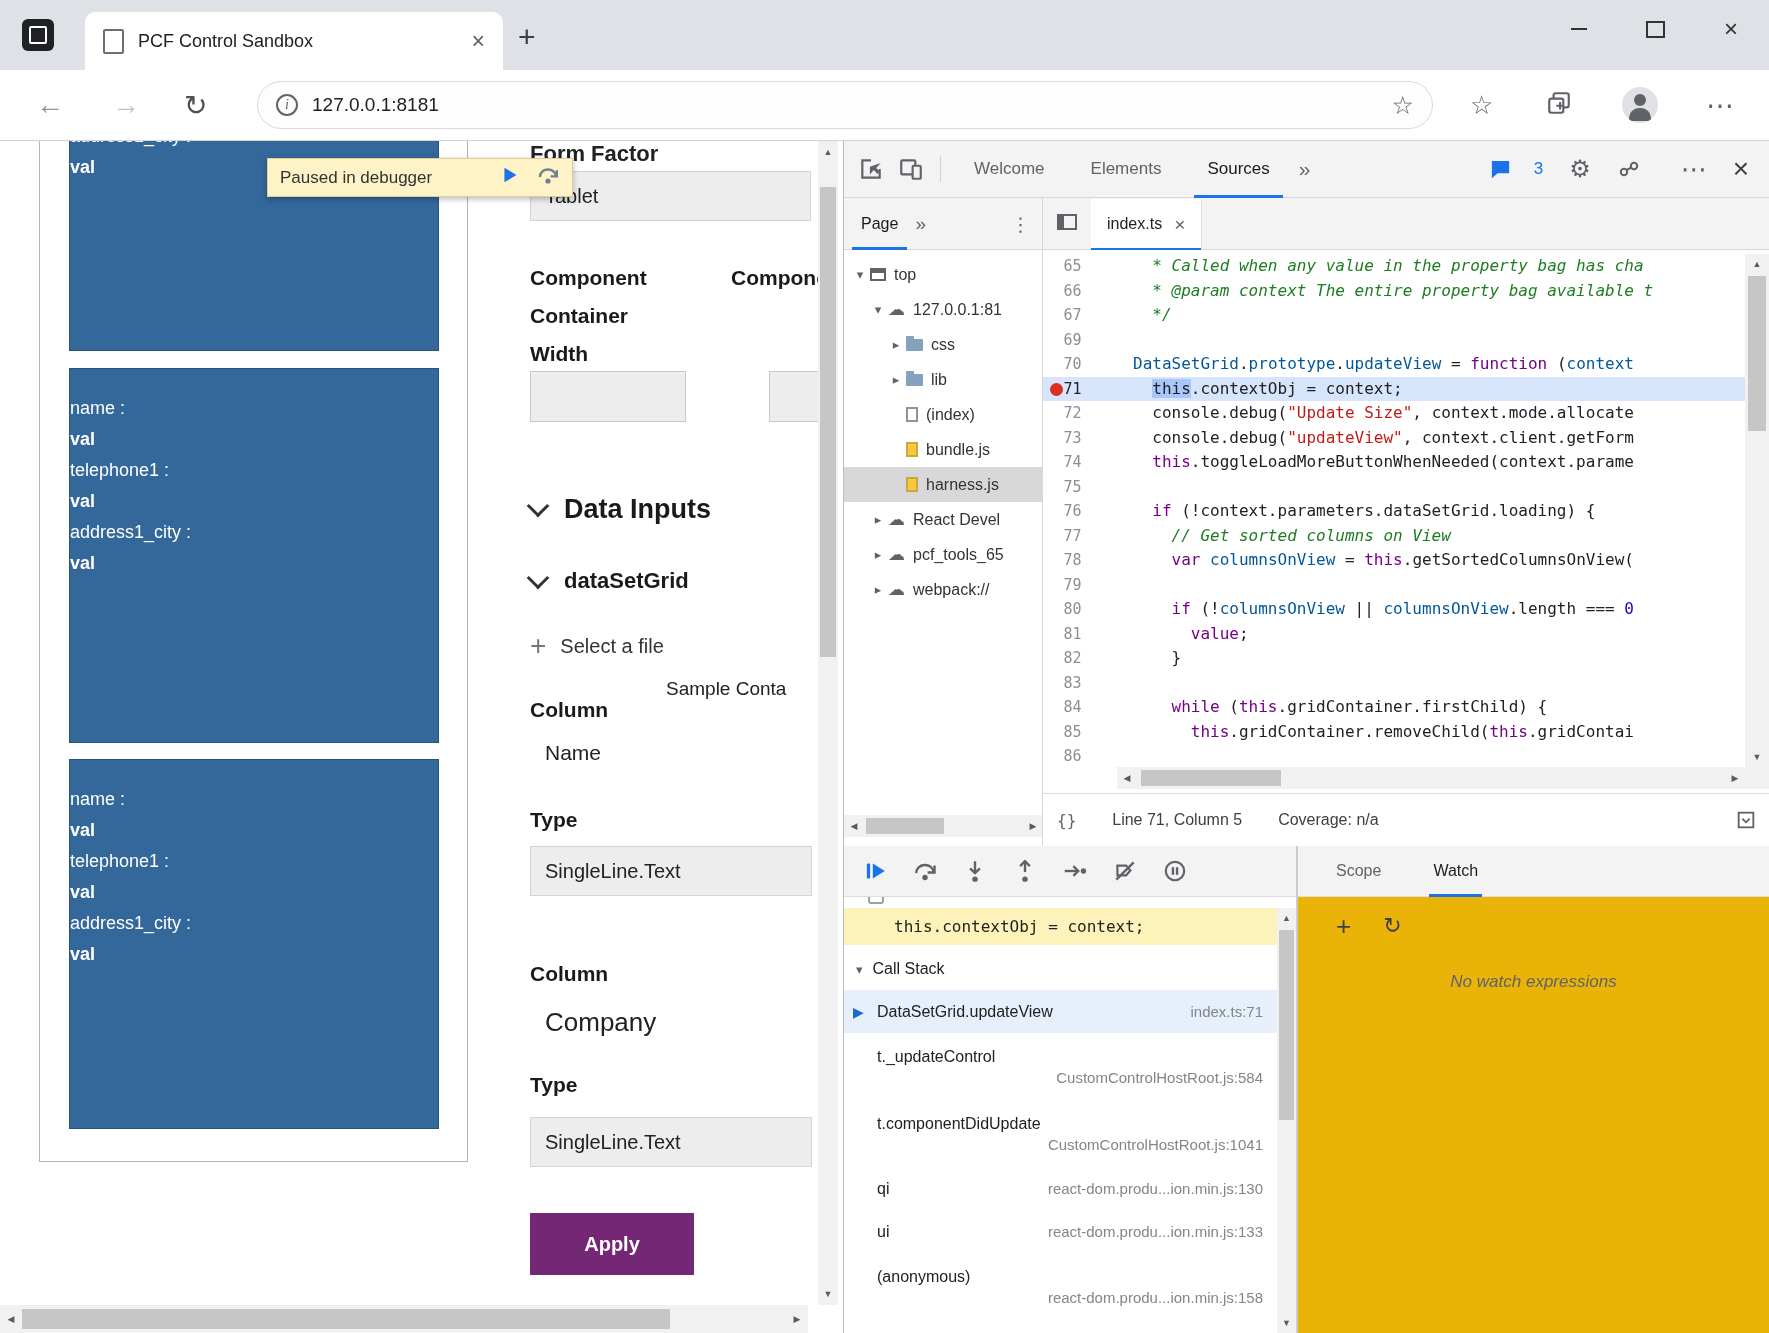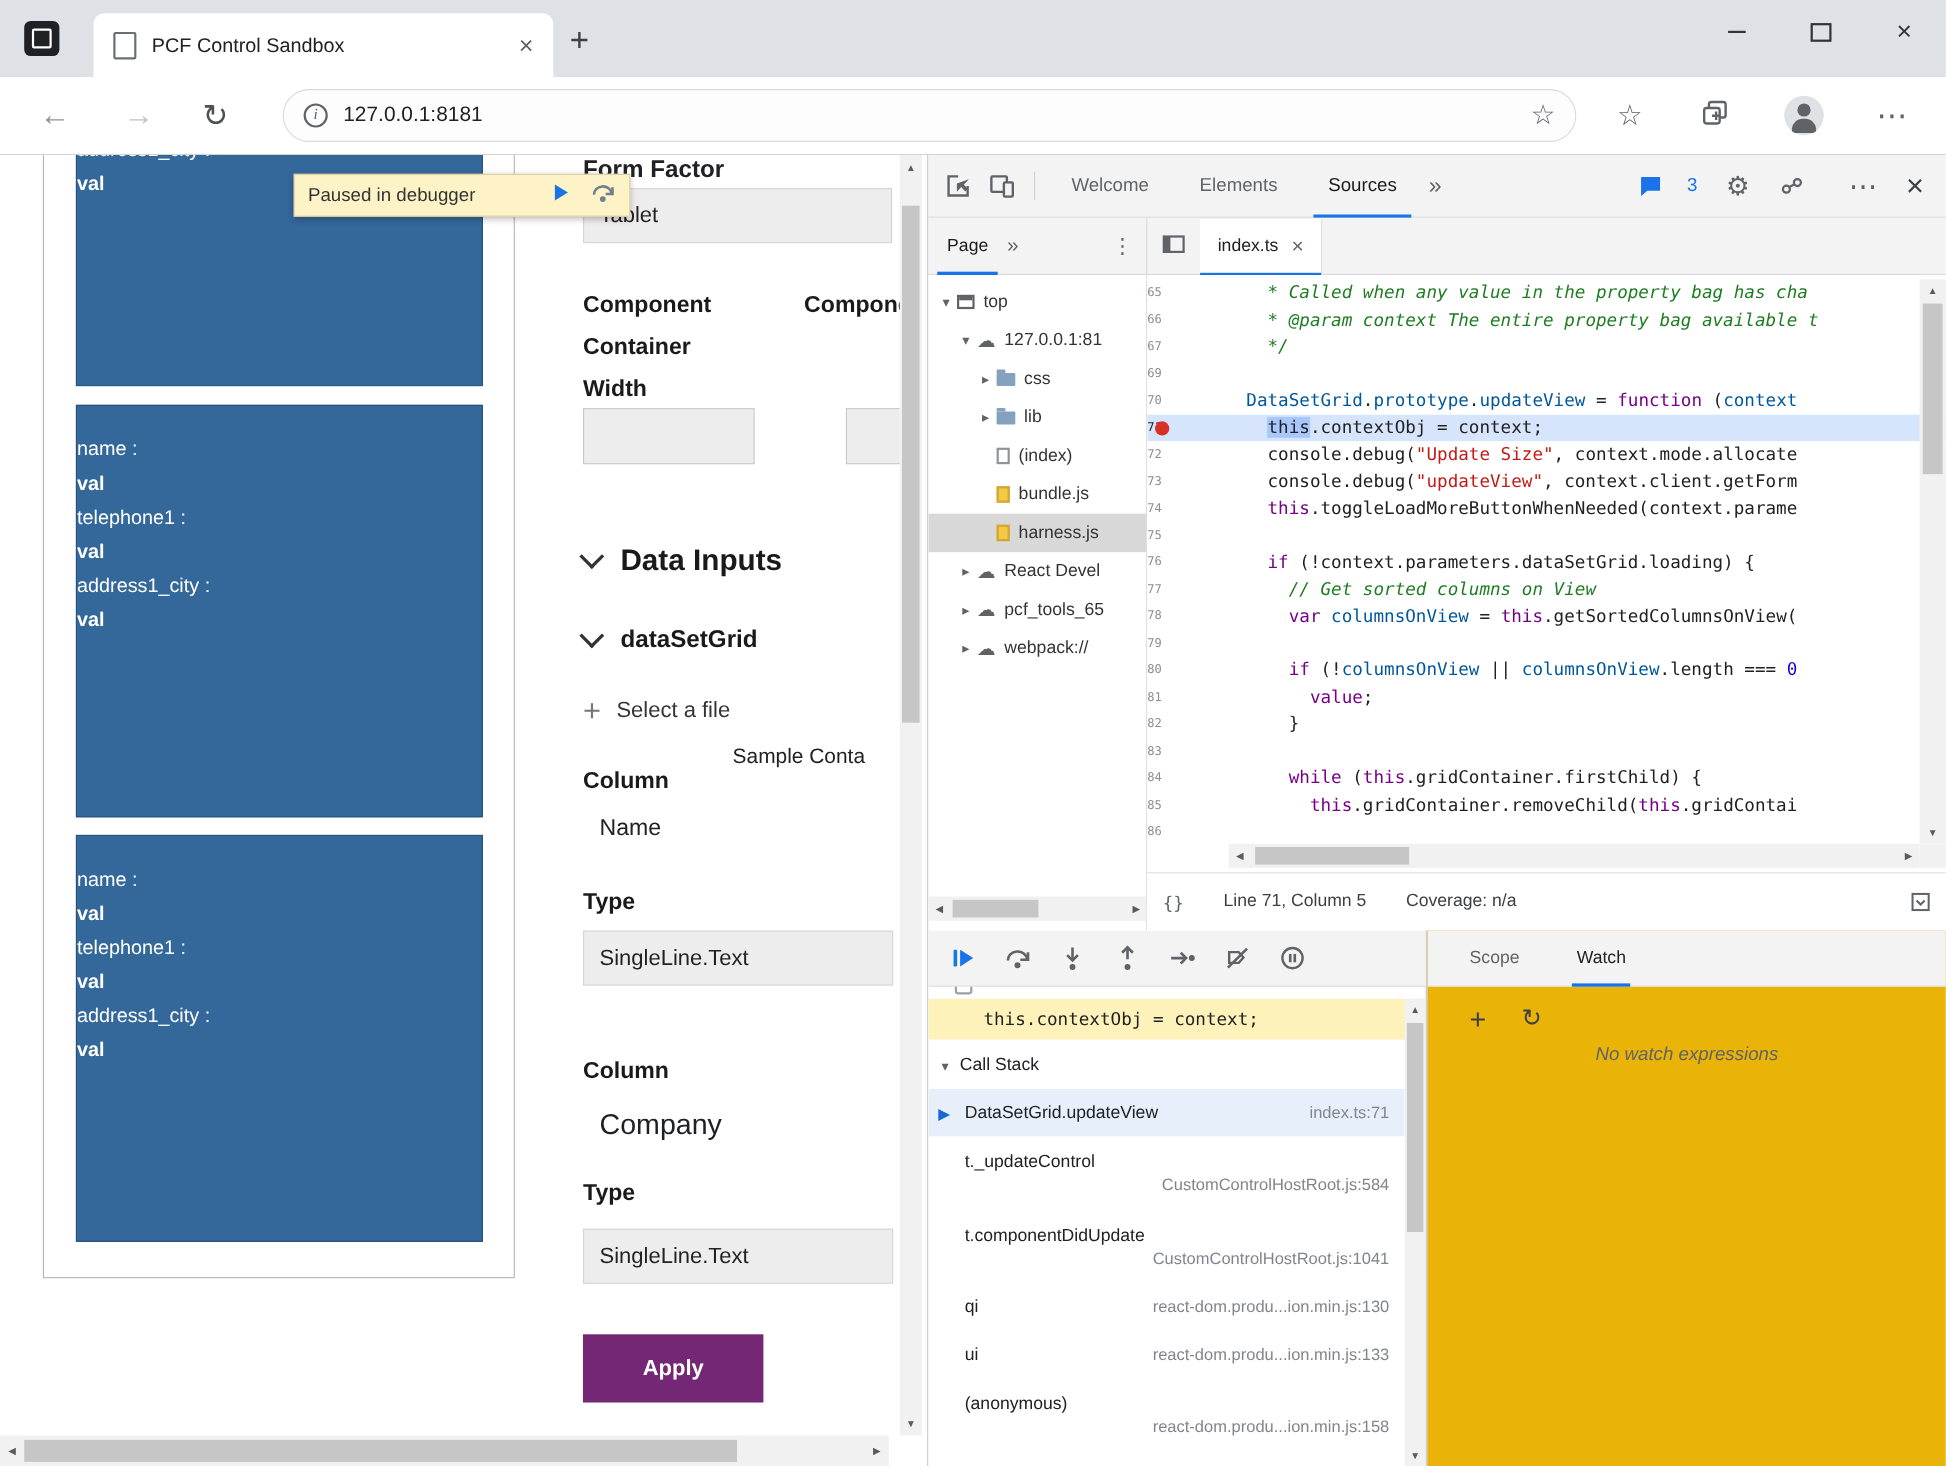--- a/index.html
+++ b/index.html
@@ -138,21 +138,21 @@
   .ic-file{width:12px;height:15px;background:#fff;border:2px solid #909499;box-sizing:border-box}
   .ic-script{width:12px;height:15px;background:#f5c944;border:2px solid #cfa63a;box-sizing:border-box}
   #nav-hscroll{left:0;top:565px;width:199px;height:22px}
   #nh-left{left:0;top:0;width:20px;height:22px}
   #nh-right{right:0;top:0;width:20px;height:22px}
   #nh-thumb{left:22px;top:3px;width:78px;height:16px}
 
   #editor{position:absolute;left:199px;top:109px;right:0;height:596px;background:#fff}
   #code-rows{position:absolute;left:0;top:4px;right:0;height:540px;overflow:hidden;font-family:"DejaVu Sans Mono","Liberation Mono",monospace;font-size:16px}
   .code-row{display:flex;height:24.5px;line-height:24.5px;white-space:pre}
-  .gutter{flex:0 0 74px;text-align:left;padding-right:15px;color:#8a8f94;position:relative;font-size:11px;box-sizing:border-box}
+  .gutter{flex:0 0 74px;text-align:center;padding-right:15px;color:#8a8f94;position:relative;font-size:15px;box-sizing:border-box}
   .code-row.hl{background:#d6e5fb}
   .code-row.hl .gutter{color:#202124}
   .bp-dot{position:absolute;left:7px;top:6px;width:13px;height:13px;border-radius:50%;background:#d93025}
   .code-text{padding-left:16px}
   .tk-com{color:#1e7d22;font-style:italic}
   .tk-key{color:#770088}
   .tk-str{color:#c41a16}
   .tk-nav{color:#01579b}
   .tk-num{color:#1c00cf}
   .tk-def{color:#202124}
@@ -193,21 +193,21 @@
   #dv-thumb{left:2px;top:22px;width:15px;height:190px}
 
   #dbg-right{position:absolute;left:453px;top:705px;right:0;bottom:0;border-left:1px solid #ccc;background:#eab308;box-sizing:border-box}
   #side-tabs{height:51px;background:#f3f3f3;border-bottom:1px solid #ddd;display:flex;align-items:center;padding-left:34px;gap:44px;box-sizing:border-box}
   .side-tab{height:51px;display:flex;align-items:center;font-size:16px;color:#5f6368;position:relative;padding:0 4px}
   .side-tab.active{color:#202124}
   .side-tab.active::after{content:"";position:absolute;left:0;right:0;bottom:0;height:3px;background:#1a73e8}
   #watch-toolbar{display:flex;gap:32px;padding:16px 0 0 38px;color:#3c4043;align-items:center}
   #watch-plus{font-size:26px;line-height:1}
   #watch-refresh{font-size:22px;line-height:1}
-  #watch-empty{margin-top:10px;text-align:center;font-size:17px;font-style:italic;color:#5f6368}
+  #watch-empty{margin-top:33px;text-align:center;font-size:17px;font-style:italic;color:#5f6368}
 </style>
 </head>
 <body>
 
 <div id="screen">
 
   <div id="titlebar">
     <div id="tab-actions">
         <i></i>
       </div>

